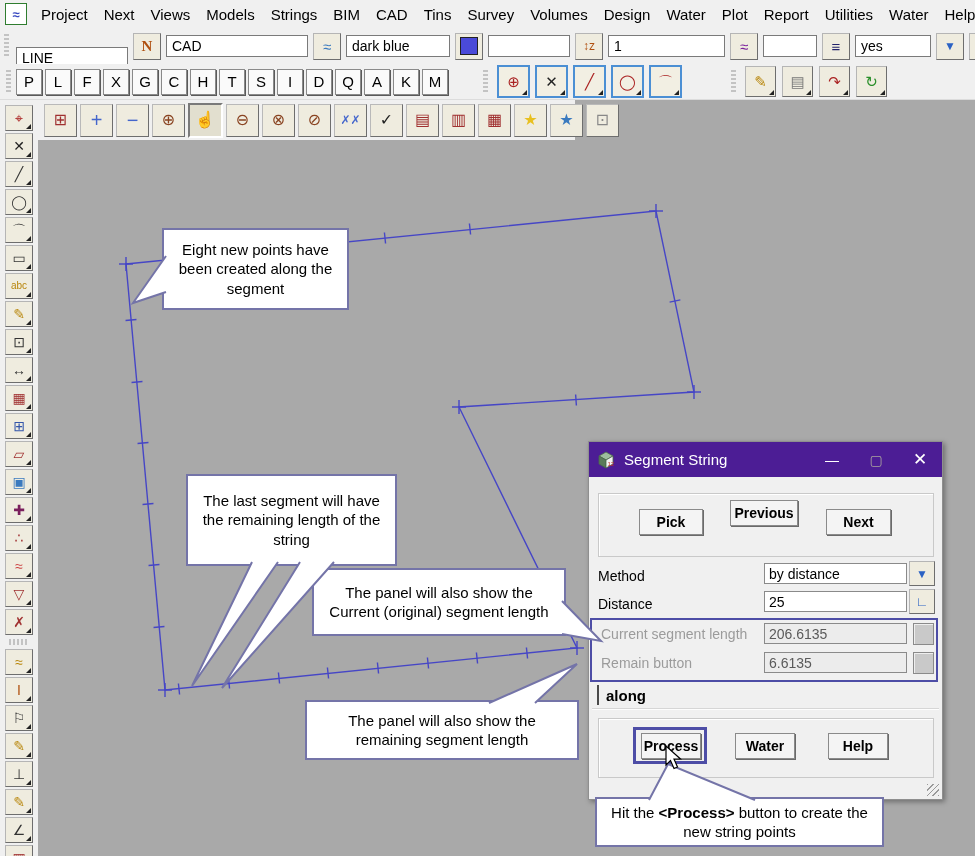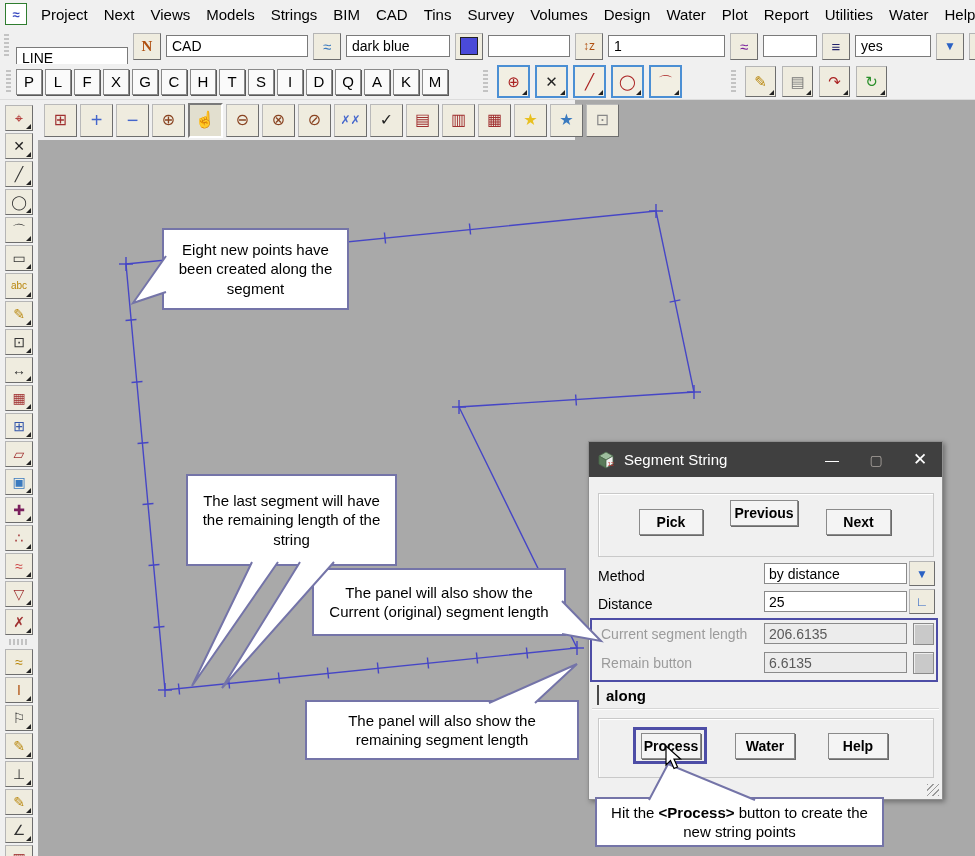--- a/index.html
+++ b/index.html
@@ -51,21 +51,21 @@
   
   #draw-svg{position:absolute;left:0;top:0;z-index:2;pointer-events:none;}
   #wedge-svg{position:absolute;left:0;top:0;z-index:7;pointer-events:none;}
   #cursor-svg{position:absolute;left:0;top:0;z-index:9;pointer-events:none;}
   .callout{position:absolute;background:#fff;border:2px solid #7474a8;box-sizing:border-box;
            display:flex;align-items:center;justify-content:center;text-align:center;
            font-size:15px;line-height:1.28;color:#000;z-index:6;padding:4px 8px;}
   
   .dialog{position:absolute;left:588px;top:441px;width:355px;height:359px;background:#f0f0f0;
           border:1px solid #8f8f8f;box-sizing:border-box;z-index:4;box-shadow:2px 2px 5px rgba(0,0,0,.35);}
-  .titlebar{position:absolute;left:0;top:0;right:0;height:35px;background:#404040;color:#fff;
+  .titlebar{position:absolute;left:0;top:0;right:0;height:35px;background:#4c1d95;color:#fff;
             display:flex;align-items:center;font-size:15px;}
   .title-icon{width:18px;height:18px;margin:0 9px 0 8px;flex:none;}
   .tb-btns{margin-left:auto;display:flex;align-items:center;height:100%;}
   .tb-btn{width:44px;height:100%;display:flex;align-items:center;justify-content:center;font-size:14px;}
   .tb-btn.dim{color:#aaa49f;}
   .groupbox{position:absolute;border:1px solid #c9c9c9;box-shadow:inset 1px 1px 0 #fff;}
   .dlg-btn{position:absolute;height:24px;background:#f4f4f4;border:1px solid #8a8a8a;
            box-shadow:1px 1px 0 #6a6a6a;font-size:14px;font-weight:bold;display:flex;
            align-items:center;justify-content:center;font-family:"Liberation Sans",sans-serif;}
   .dlg-label{position:absolute;font-size:14px;}

